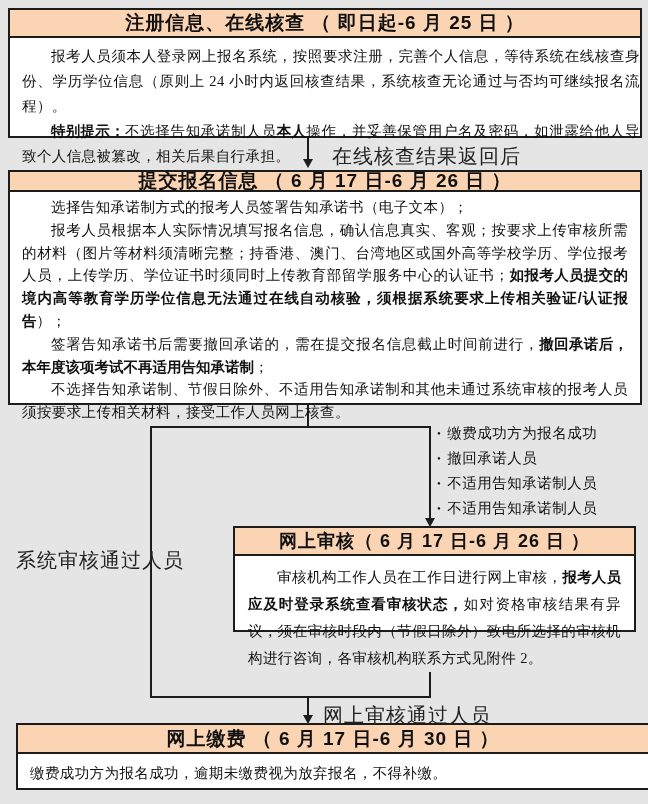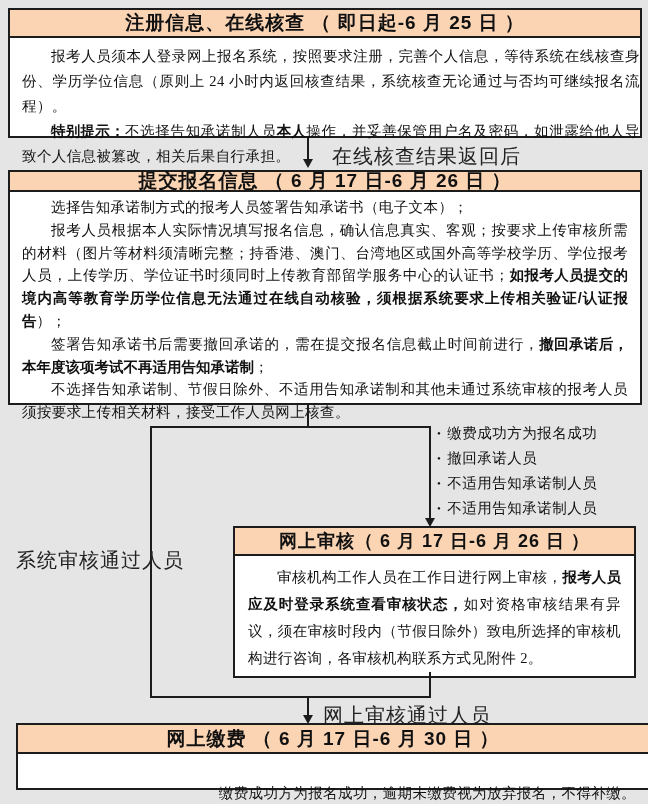--- a/index.html
+++ b/index.html
@@ -33,21 +33,21 @@
     text-align:justify;
     font-size:14.5px;
     letter-spacing:0.4px;
   }
   .para{margin:0;text-indent:2em;}
   .para .b{font-weight:700;font-family:"Liberation Sans", sans-serif;letter-spacing:0;}
   .step1-body{padding:6px 0 0 12px;line-height:25px;}
   .step2-body{padding:4px 12px 0 12px;line-height:22.8px;}
   .step3-body{padding:8px 13px 0 13px;line-height:27px;}
   .step4-body{padding:7px 12px 0 12px;line-height:24px;}
-  .step4-body .para{text-indent:0;text-align:right;margin-top:20px;}
+  .step4-body .para{text-indent:0;text-align:left;}
   .vline,.hline{position:absolute;background:#1c1c1c;}
   .vline{width:2px;}
   .hline{height:2px;}
   .arrow-down{
     position:absolute;width:0;height:0;
     border-left:5px solid transparent;
     border-right:5px solid transparent;
     border-top:9px solid #1c1c1c;
   }
   .edge-label{
@@ -117,21 +117,21 @@
         <span>不适用告知承诺制人员</span>
       </div>
       <div class="bullet-item">
         <span class="dot">•</span>
         <span>不适用告知承诺制人员</span>
       </div>
     </div>
 
   <div class="edge-label" style="left:16px;top:547px;">系统审核通过人员</div>
 
-  <div class="box" style="left:233px;top:526px;width:403px;height:152px;">
+  <div class="box" style="left:233px;top:526px;width:403px;height:106px;">
     <div class="box-header" style="height:28px;font-size:18px;">
       <span>网上审核（ 6 月 17 日-6 月 26 日 ）</span>
     </div>
     <div class="box-body step3-body">
         <p class="para"><span>审核机构工作人员在工作日进行网上审核，</span><span class="b">报考人员应及时登录系统查看审核状态，</span><span>如对资格审核结果有异议，须在审核时段内（节假日除外）致电所选择的审核机构进行咨询，各审核机构联系方式见附件 2。</span></p>
       </div>
   </div>
 
   <div class="vline" style="left:429px;top:672px;height:26px;"></div>
   <div class="hline" style="left:150px;top:696px;width:281px;"></div>

